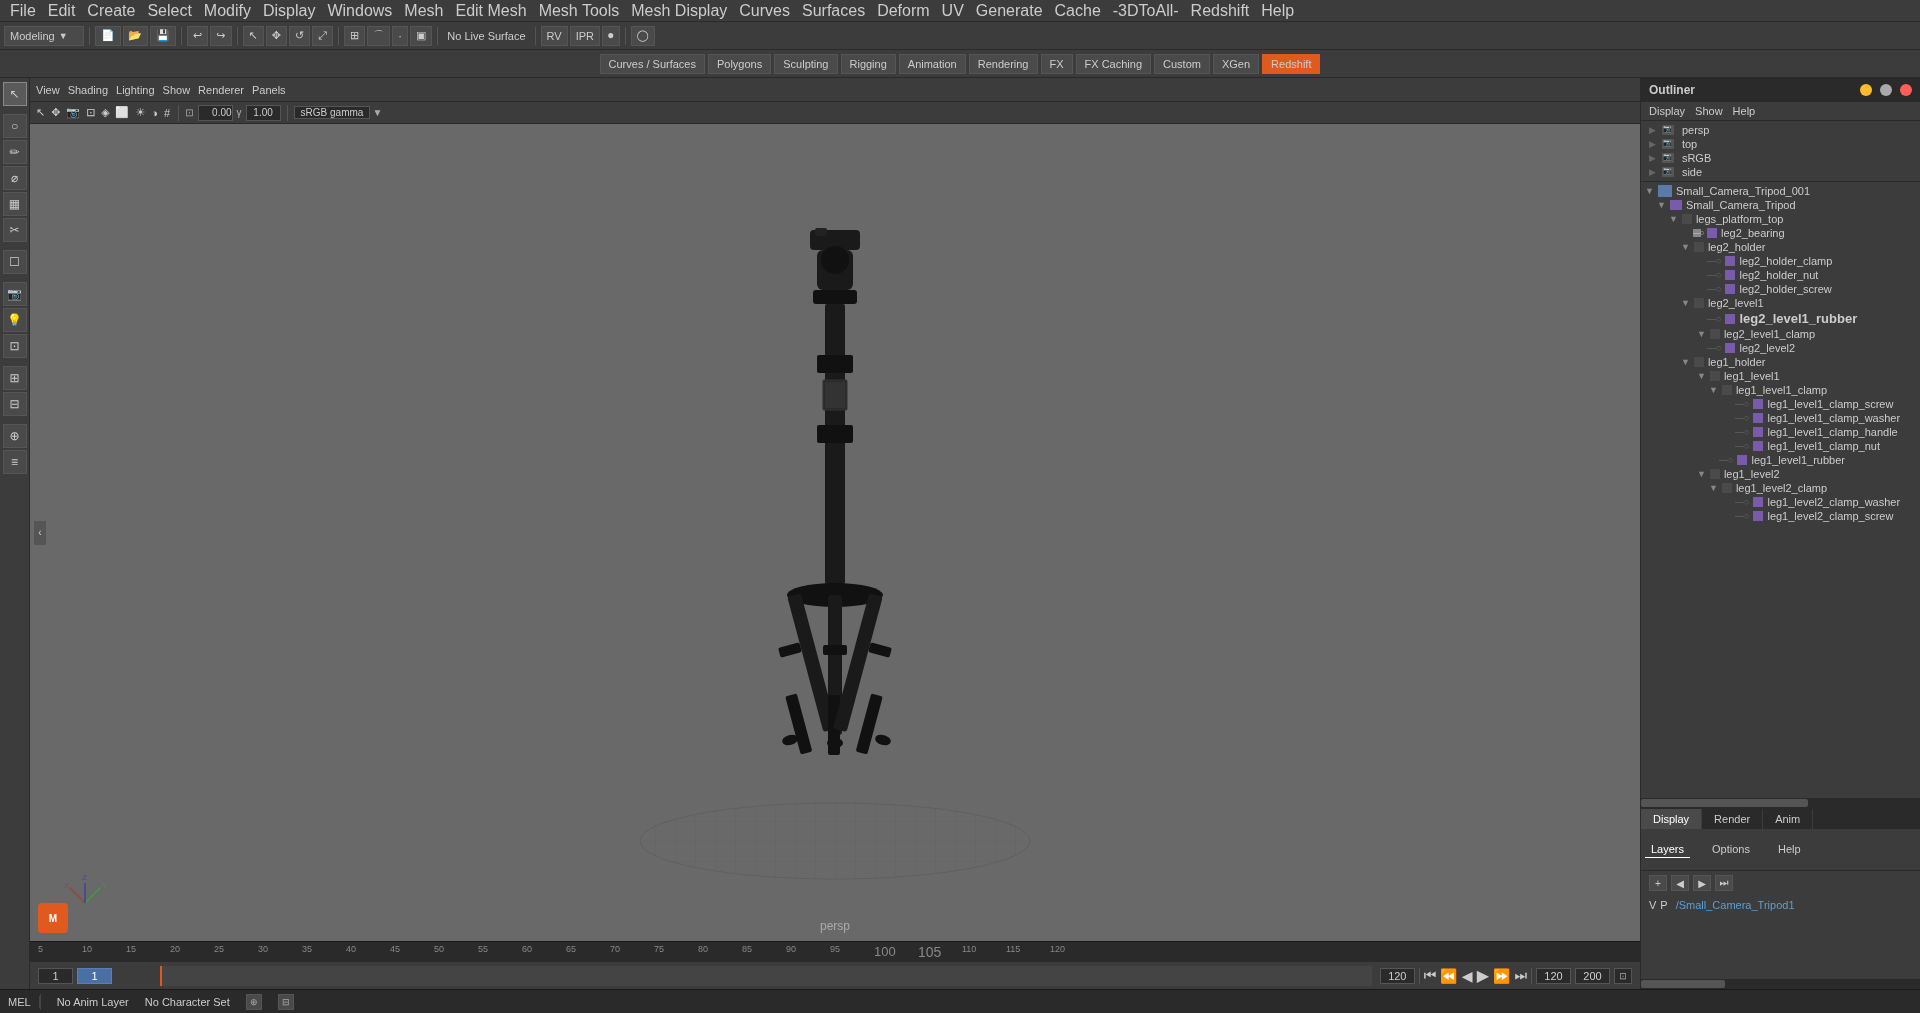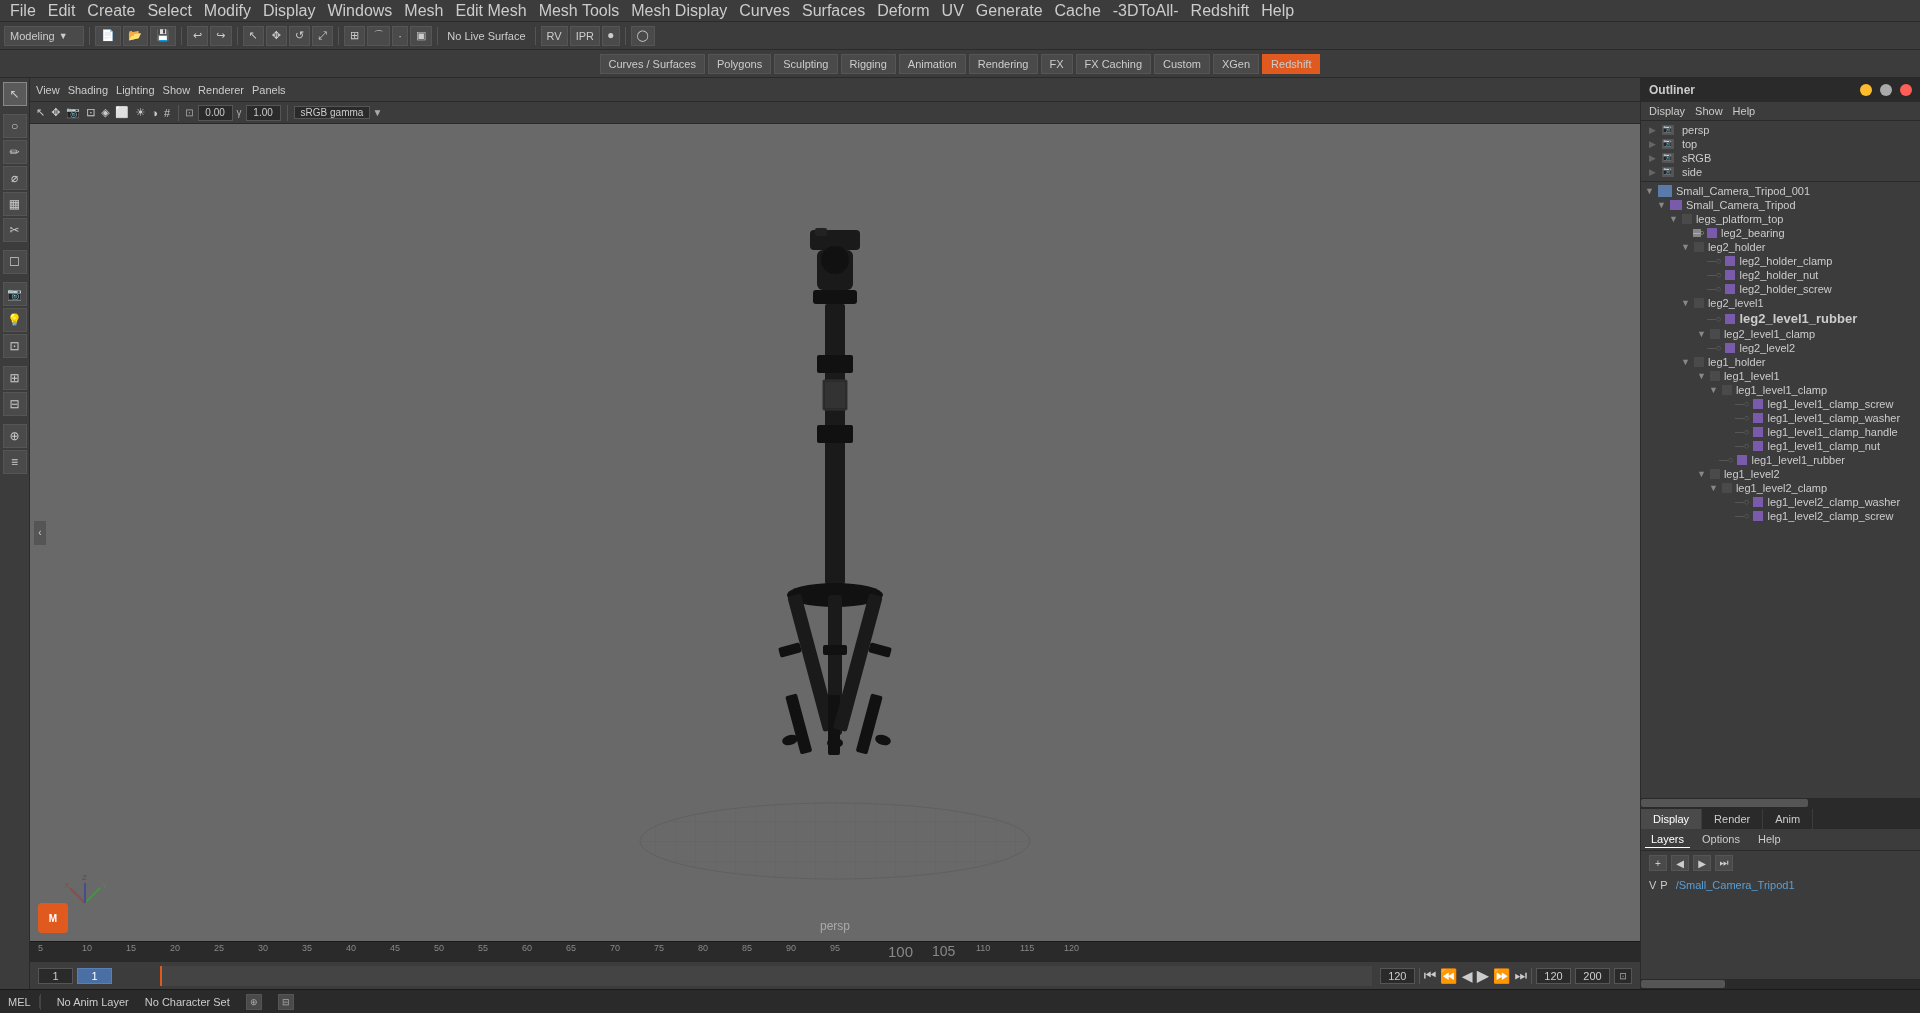--- a/index.html
+++ b/index.html
@@ -48,21 +48,21 @@
     .outliner-menu span { color: #ccc; font-size: 11px; cursor: pointer; }
     .camera-view-item { display: flex; align-items: center; gap: 4px; padding: 1px 0; cursor: pointer; }
     .cam-label { color: #ccc; font-size: 11px; }
 
     
     .outliner-tree { flex: 1; overflow-y: auto; padding: 2px 0; }
     .tree-item { display: flex; align-items: center; gap: 2px; padding: 1px 4px; cursor: pointer; white-space: nowrap; }
     .lower-panel-tabs { display: flex; background: #2a2a2a; }
     .lower-panel-tab { padding: 4px 12px; font-size: 11px; color: #ccc; cursor: pointer; border-right: 1px solid #3c3c3c; }
     .lower-panel-tab.active { background: #4a4a4a; color: #fff; }
-    .lower-panel-sub-tabs { display: flex; padding: 2px 4px; gap: 6px; background: #3c3c3c; border-bottom: 1px solid #2a2a2a; }
+    .lower-panel-sub-tabs { display: flex; padding: 12px 4px; gap: 16px; background: #3c3c3c; border-bottom: 1px solid #2a2a2a; }
     .lower-panel-sub-tab { font-size: 11px; color: #ccc; cursor: pointer; padding: 2px 6px; }
     .lower-panel-sub-tab.active { color: #fff; border-bottom: 1px solid #fff; }
 
     
     .lower-panel-controls { display: flex; align-items: center; padding: 4px 8px; gap: 4px; }
     .lp-btn { background: #4a4a4a; border: 1px solid #555; color: #ccc; width: 18px; height: 16px; display: flex; align-items: center; justify-content: center; cursor: pointer; font-size: 10px; }
     .lower-panel-row { display: flex; align-items: center; padding: 4px 8px; }
     .lower-panel-v { font-size: 11px; color: #ccc; margin-right: 4px; }
     .lower-panel-p { font-size: 11px; color: #ccc; margin-right: 8px; }
     .lower-panel-path { font-size: 11px; color: #5a9fd4; }
@@ -211,21 +211,21 @@
         <button class="vt-btn">📷</button>
         <button class="vt-btn">⊡</button>
         <button class="vt-btn">◈</button>
         <button class="vt-btn">⬜</button>
         <button class="vt-btn">☀</button>
         <button class="vt-btn">◑</button>
         <button class="vt-btn">#</button>
         <div style="width:1px; height:16px; background:#555; margin:0 4px;"></div>
 
         <span style="font-size:10px; color:#aaa; margin-right:2px;">⊡</span>
-        <input type="text" style="width: 35px; background: rgb(42, 42, 42); border: 1px solid rgb(85, 85, 85); color: rgb(204, 204, 204); font-size: 10px; height: 16px; text-align: center;" value="0.00">
+        <input type="text" style="width: 35px; background: rgb(42, 42, 42); border: 1px solid rgb(85, 85, 85); color: rgb(204, 204, 204); font-size: 10px; height: 16px; text-align: right;" value="0.00">
         <span style="font-size:10px; color:#aaa; margin:0 2px;">γ</span>
         <input type="text" style="width: 35px; background: rgb(42, 42, 42); border: 1px solid rgb(85, 85, 85); color: rgb(204, 204, 204); font-size: 10px; height: 16px; text-align: center;" value="1.00">
         <div style="width:1px; height:16px; background:#555; margin:0 4px;"></div>
         <button class="vt-btn" style="background:#2a2a2a; border:1px solid #555; padding:0 6px; font-size:10px;">sRGB gamma</button>
         <span style="font-size:10px; color:#aaa;">▼</span>
       </div>
 
       <div style="flex:1; background:#696969; position:relative; overflow:hidden;">
 
         <svg style="position:absolute; left:50%; top:50%; transform:translate(-50%, -55%);" width="200" height="560" viewBox="0 0 200 560">
@@ -319,21 +319,21 @@
           <span style="font-size:9px; color:#888; min-width:44px;">50</span>
           <span style="font-size:9px; color:#888; min-width:44px;">55</span>
           <span style="font-size:9px; color:#888; min-width:44px;">60</span>
           <span style="font-size:9px; color:#888; min-width:44px;">65</span>
           <span style="font-size:9px; color:#888; min-width:44px;">70</span>
           <span style="font-size:9px; color:#888; min-width:44px;">75</span>
           <span style="font-size:9px; color:#888; min-width:44px;">80</span>
           <span style="font-size:9px; color:#888; min-width:44px;">85</span>
           <span style="font-size:9px; color:#888; min-width:44px;">90</span>
           <span style="font-size:9px; color:#888; min-width:44px;">95</span>
-          <span style="font-size:15px; color:#888; min-width:44px;margin-left:14px;">100</span>
+          <span style="font-size:13px; color:#888; min-width:44px;">100</span>
           <span style="font-size:14px; color:#888; min-width:44px;">105</span>
           <span style="font-size:9px; color:#888; min-width:44px;">110</span>
           <span style="font-size:9px; color:#888; min-width:44px;">115</span>
           <span style="font-size:9px; color:#888; min-width:44px;">120</span>
         </div>
       </div>
 
       <div style="height:28px; background:#3c3c3c; display:flex; align-items:center; border-top:1px solid #2a2a2a;">
 
         <div style="display:flex; align-items:center; gap:4px; padding:0 8px; width:130px;">

